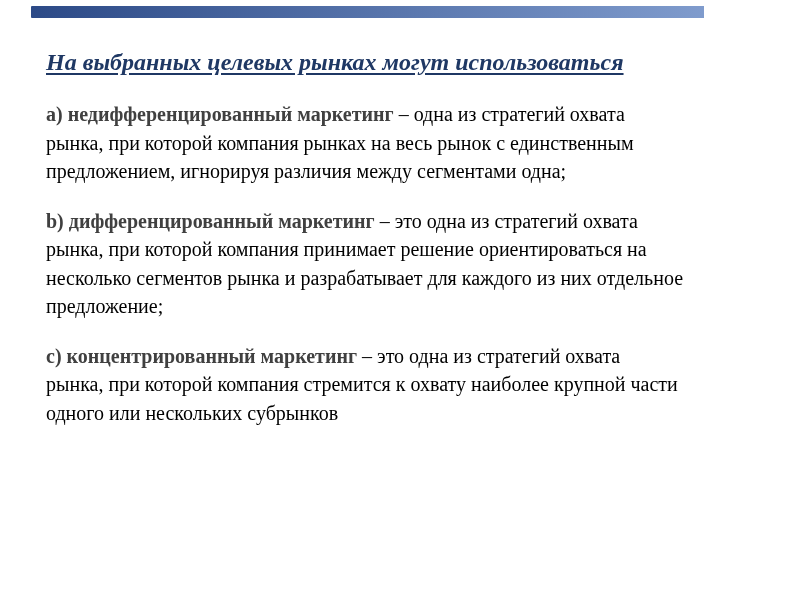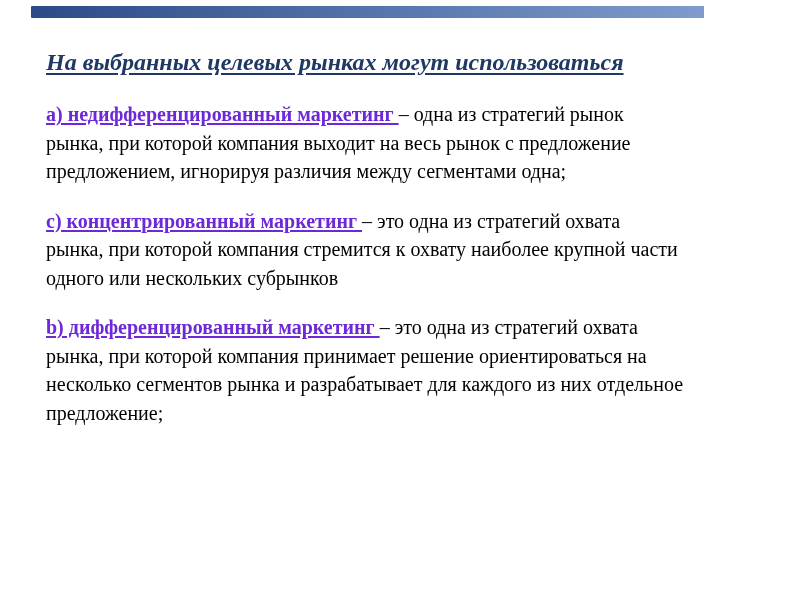--- a/index.html
+++ b/index.html
@@ -42,52 +42,51 @@
   }
   .para {
     font-size: 20px;
     line-height: 28.5px;
     color: #000000;
     margin: 0 0 21px 0;
     font-weight: normal;
   }
   .para .line { display: block; white-space: pre-wrap; }
   .lead {
-    color: #6d28d9;
+    color: #404040;
     font-weight: bold;
-    text-decoration: underline;
     text-underline-offset: 2px;
     white-space: pre-wrap;
   }
 </style>
 </head>
 <body>
 
 <div class="slide">
   <div class="accent-bar"></div>
 
   <div class="content">
 
     <h1 class="title">
         <span class="tline">На выбранных целевых рынках могут использоваться</span>
       </h1>
 
     <p class="para">
-        <span class="line"><span class="lead">а) недифференцированный маркетинг </span><span>– одна из стратегий рынок</span></span>
-        <span class="line">рынка, при которой компания выходит на весь рынок с предложение</span>
+        <span class="line"><span class="lead">а) недифференцированный маркетинг </span><span>– одна из стратегий охвата</span></span>
+        <span class="line">рынка, при которой компания рынках на весь рынок с единственным</span>
         <span class="line">предложением, игнорируя различия между сегментами одна;</span>
-      </p>
-
-    <p class="para">
-        <span class="line"><span class="lead">с) концентрированный маркетинг </span><span>– это одна из стратегий охвата</span></span>
-        <span class="line">рынка, при которой компания стремится к охвату наиболее крупной части</span>
-        <span class="line">одного или нескольких субрынков</span>
       </p>
 
     <p class="para">
         <span class="line"><span class="lead">b) дифференцированный маркетинг </span><span>– это одна из стратегий охвата</span></span>
         <span class="line">рынка, при которой компания принимает решение ориентироваться на</span>
         <span class="line">несколько сегментов рынка и разрабатывает для каждого из них отдельное</span>
         <span class="line">предложение;</span>
       </p>
 
+    <p class="para">
+        <span class="line"><span class="lead">с) концентрированный маркетинг </span><span>– это одна из стратегий охвата</span></span>
+        <span class="line">рынка, при которой компания стремится к охвату наиболее крупной части</span>
+        <span class="line">одного или нескольких субрынков</span>
+      </p>
+
   </div>
 </div>
 
 </body></html>

